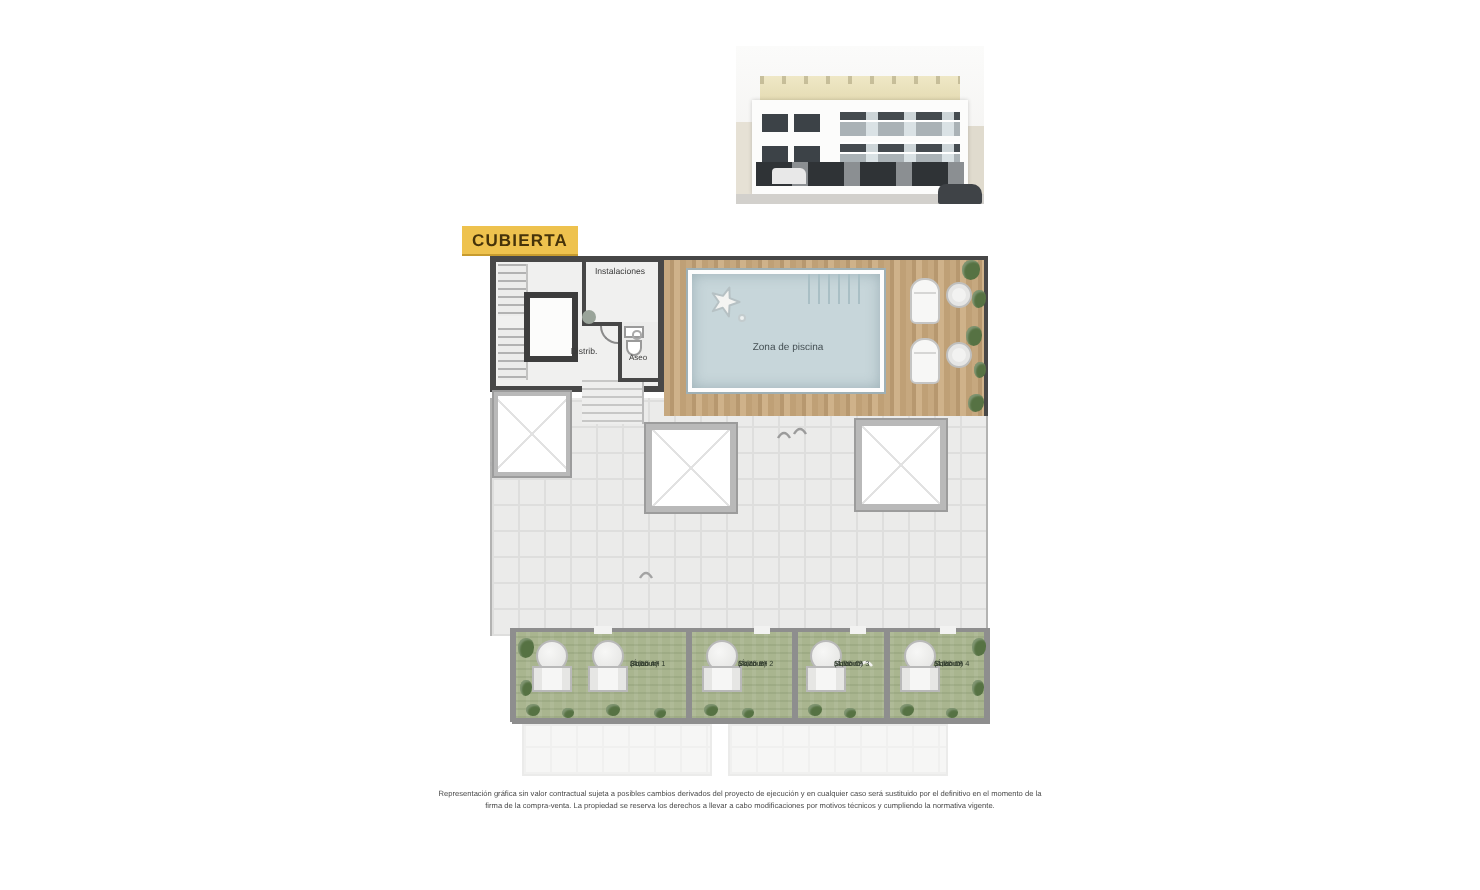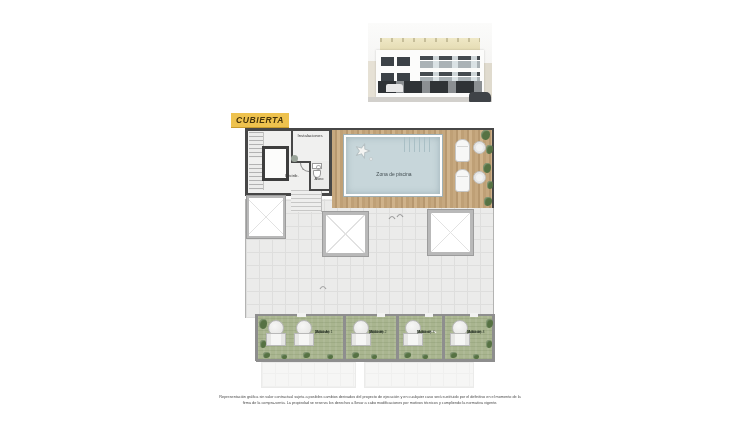--- a/index.html
+++ b/index.html
@@ -22,21 +22,21 @@
      background:rgba(225,233,236,.65);border-top:1px solid #fff;}
   .ph-ground{left:2px;bottom:4px;width:104px;height:12px;
      background:repeating-linear-gradient(90deg,#2f3336 0 18px,#8b8f92 18px 26px);}
   .ph-car-left{left:10px;bottom:5px;width:17px;height:8px;background:#e8e8e8;border-radius:2px 3px 0 0;}
   .ph-street{left:0;bottom:0;width:100%;height:5px;background:#d2d0cc;}
   .ph-car-right{right:1px;bottom:0;width:22px;height:10px;background:#3f4347;border-radius:4px 5px 1px 1px;}
 
   
   .badge{left:231px;top:113px;width:58px;height:15px;background:#eec24e;border-bottom:1px solid #c79b2e;
      color:#45330a;font-size:8.5px;font-weight:bold;letter-spacing:.6px;
-     display:flex;align-items:center;justify-content:center;font-style:italic;}
+     display:flex;align-items:center;justify-content:center;}
 
   
   .terrace{left:245px;top:199px;width:249px;height:119px;background-color:#ebebea;
      background-image:repeating-linear-gradient(0deg,#dededd 0 1px,transparent 1px 13px),
                       repeating-linear-gradient(90deg,#dededd 0 1px,transparent 1px 13px);
      border-left:1.5px solid #b3b3b2;border-right:1.5px solid #b3b3b2;z-index:1;}
   .terrace-line{left:245px;top:231px;width:22px;height:1.5px;background:#b0b0b0;z-index:2;}
 
   .skylight{background:#ffffff;border:3px solid #b9b9b9;outline:1px solid #9c9c9c;z-index:2;
      background-image:linear-gradient(45deg,transparent calc(50% - .5px),#e2e2e2 calc(50% - .5px),#e2e2e2 calc(50% + .5px),transparent calc(50% + .5px)),

